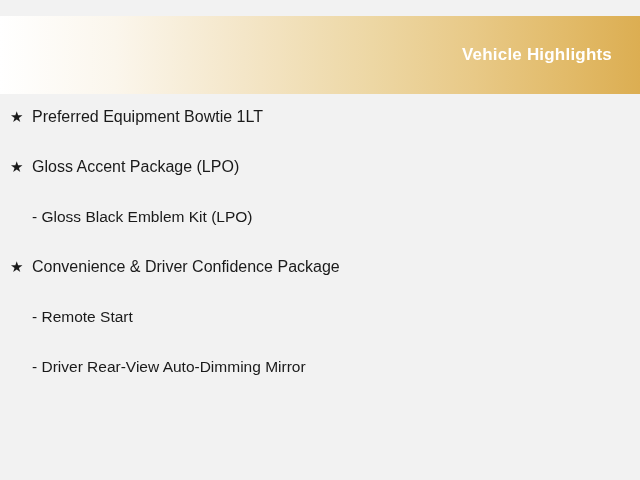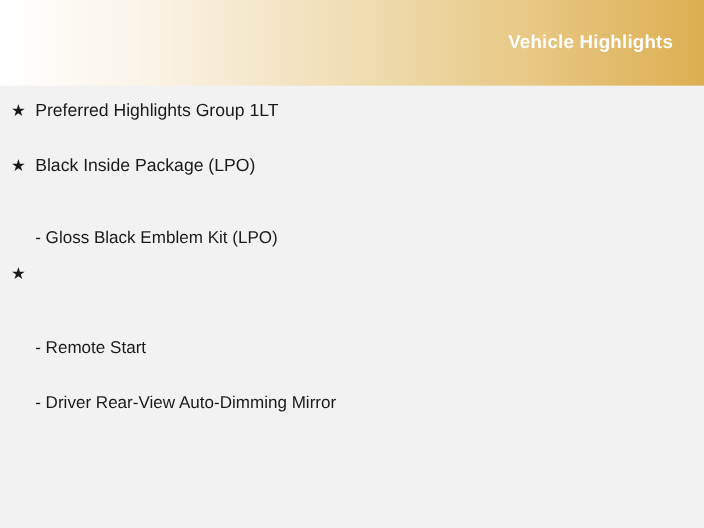--- a/index.html
+++ b/index.html
@@ -25,20 +25,21 @@
     height: 78px;
     background: linear-gradient(to right,
        #ffffff 0%,
        #fbf6ec 18%,
        #f4e6c8 38%,
        #edd7a4 58%,
        #e8c987 74%,
        #e2bb6a 88%,
        #dcae52 100%);
     box-sizing: border-box;
+    margin-top: 16px;
   }
   #header-title {
     position: absolute;
     right: 28px;
     top: 29px;
     color: #ffffff;
     font-size: 17px;
     font-weight: bold;
     letter-spacing: 0.2px;
     white-space: nowrap;
@@ -65,51 +66,51 @@
     color: #1a1a1a;
     line-height: 1;
   }
   .row-text {
     font-size: 16px;
     color: #1a1a1a;
     white-space: nowrap;
   }
   .row.sub {
     padding-left: 32px;
-    align-items: center;
   }
   .row.sub .row-text {
     font-size: 15.5px;
     color: #1a1a1a;
   }
 </style>
 </head>
 <body>
 
 <div id="page">
 
   <div id="header-banner">
     <div id="header-title">Vehicle Highlights</div>
   </div>
 
   <div id="content">
 
   <div class="row">
         <span class="bullet">★</span>
-        <span class="row-text">Preferred Highlights Group 1LT</span>
+        <span class="row-text">Preferred Equipment Bowtie 1LT</span>
       </div>
       <div class="row">
         <span class="bullet">★</span>
-        <span class="row-text">Black Inside Package (LPO)</span>
+        <span class="row-text">Gloss Accent Package (LPO)</span>
       </div>
       <div class="row sub">
         <span class="row-text">- Gloss Black Emblem Kit (LPO)</span>
       </div>
       <div class="row">
         <span class="bullet">★</span>
+        <span class="row-text">Convenience &amp; Driver Confidence Package</span>
       </div>
       <div class="row sub">
         <span class="row-text">- Remote Start</span>
       </div>
       <div class="row sub">
         <span class="row-text">- Driver Rear-View Auto-Dimming Mirror</span>
       </div>
     </div>
 
 </div>

